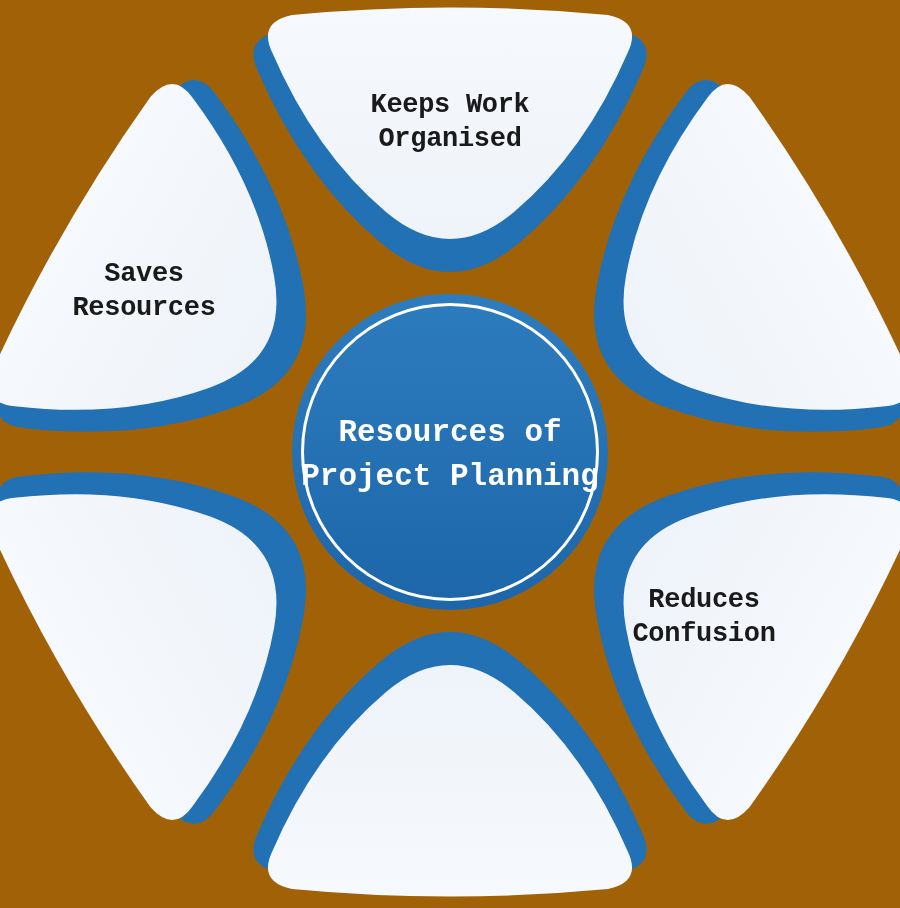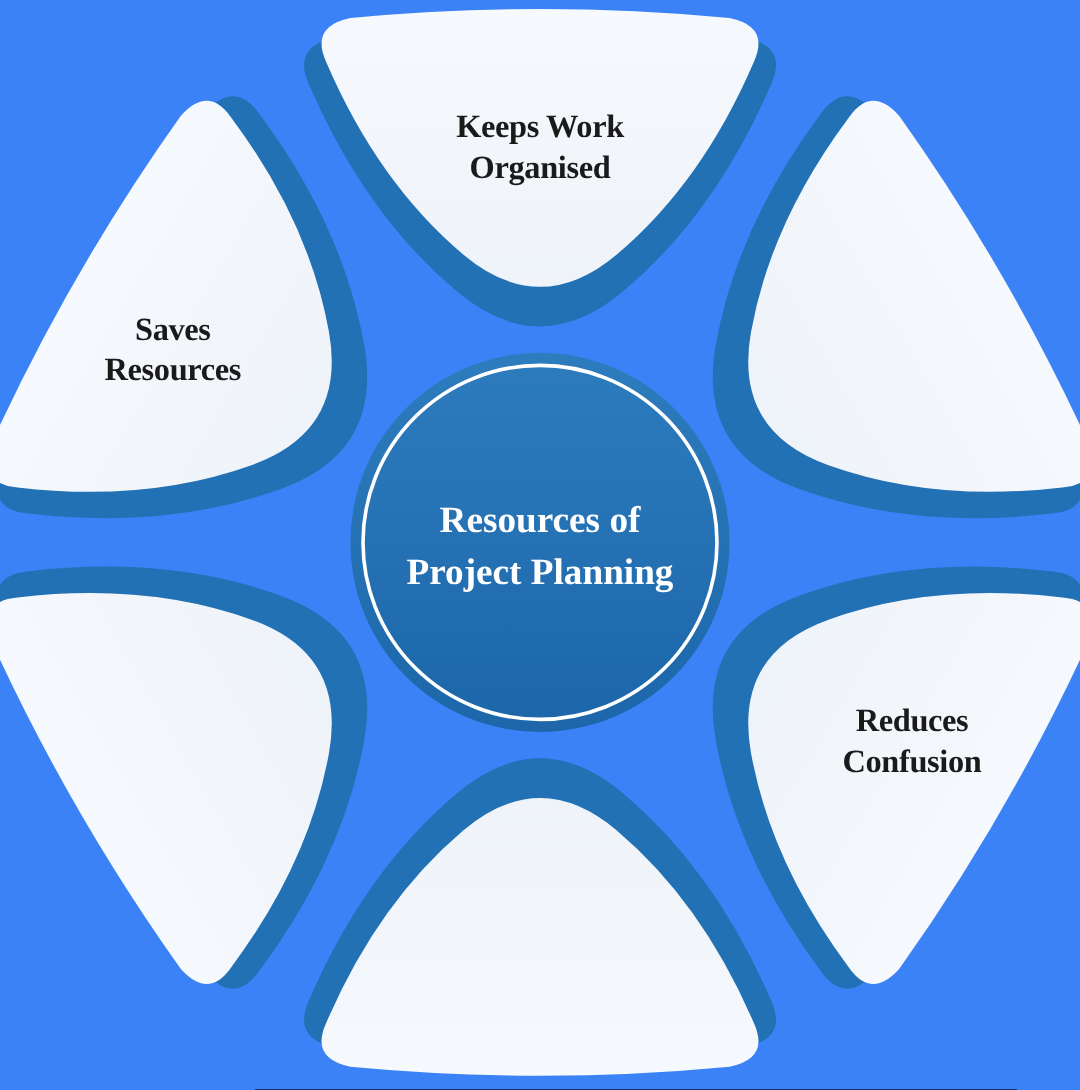--- a/index.html
+++ b/index.html
@@ -4,23 +4,23 @@
 <style>
   html, body {
     margin: 0;
     padding: 0;
     background: #000000;
   }
   #canvas {
     position: relative;
     width: 900px;
     height: 908px;
-    background: #3b82f6;
+    background: #a16207;
     overflow: hidden;
-    font-family: Liberation Serif, serif;
+    font-family: Liberation Mono, monospace;
   }
   #diagram-svg {
     position: absolute;
     left: 0;
     top: 0;
     display: block;
   }
   .petal-label {
     position: absolute;
     transform: translate(-50%, -50%);
@@ -101,21 +101,21 @@
     <g transform="translate(450,452)">
       <circle r="158" fill="url(#circleGrad)"></circle>
       <circle r="147.5" fill="none" stroke="#ffffff" stroke-width="3"></circle>
     </g>
   </svg>
 
   <div class="petal-label" style="left:450px; top:122px;">Keeps Work
 Organised</div>
 
 
-  <div class="petal-label" style="left:760px; top:617px;">Reduces
+  <div class="petal-label" style="left:704px; top:617px;">Reduces
 Confusion</div>
 
 
 
   <div class="petal-label" style="left:144px; top:291px;">Saves
 Resources</div>
 
   <div class="center-label" style="left:450px; top:455px;">Resources of
 Project Planning</div>
 

